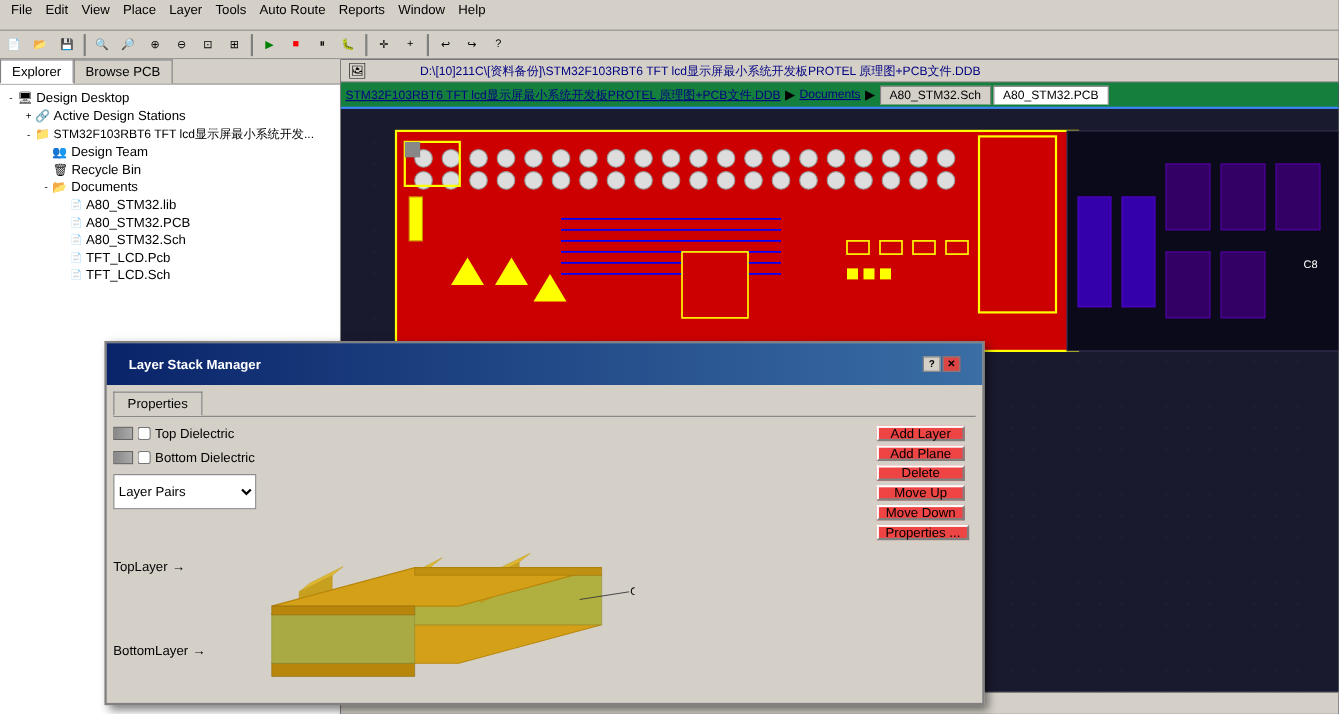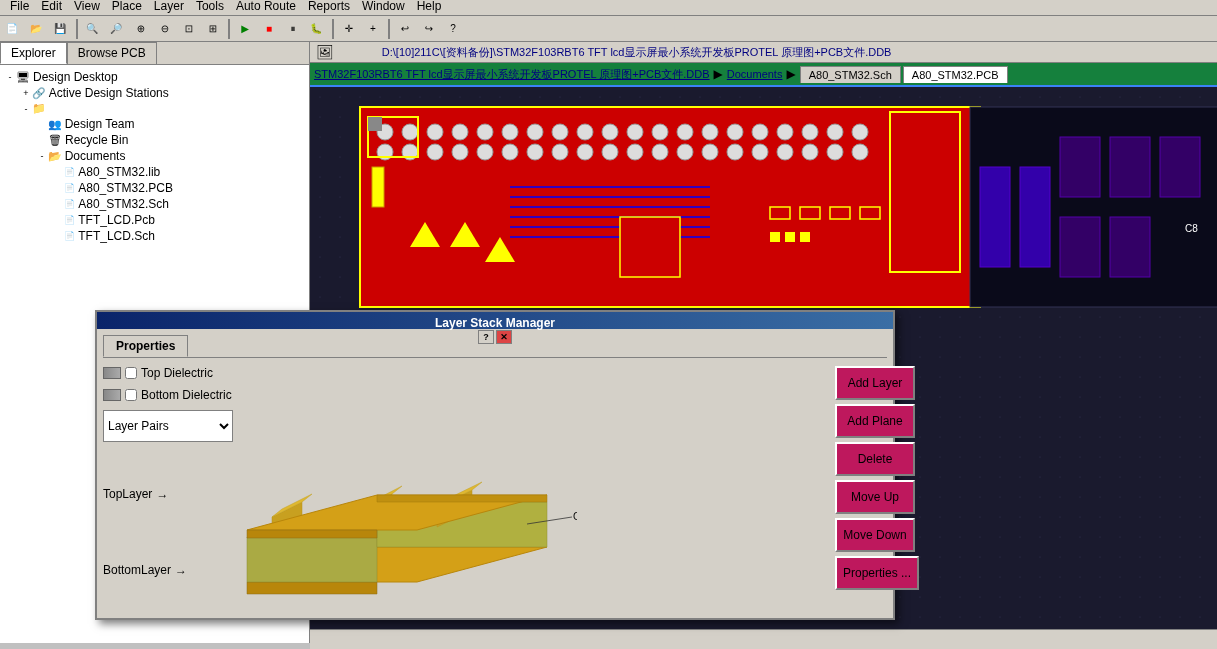--- a/index.html
+++ b/index.html
@@ -1,19 +1,19 @@
 <!DOCTYPE html>
 <html><head>
   <meta charset="utf-8">
   <style>
     * { box-sizing: border-box; margin: 0; padding: 0; }
     body { font-family: 'Segoe UI', Tahoma, Geneva, Verdana, sans-serif; font-size: 12px; background: #c0c0c0; width: 1217px; height: 649px; overflow: hidden; position: relative; }
 
     
-    .menu-bar { background: #d4d0c8; height: 16px; display: flex; align-items: flex-end; border-bottom: 1px solid #808080; padding: 0 4px; }
+    .menu-bar { background: #d4d0c8; height: 28px; display: flex; align-items: flex-start; border-bottom: 1px solid #808080; padding: 0 4px; }
     .menu-bar span { padding: 2px 6px; cursor: pointer; }
 
     
     .toolbar { background: #d4d0c8; height: 26px; display: flex; align-items: center; border-bottom: 1px solid #808080; padding: 0 2px; gap: 2px; }
     .toolbar-btn { width: 22px; height: 22px; background: #d4d0c8; border: 1px solid transparent; display: flex; align-items: center; justify-content: center; cursor: pointer; font-size: 10px; }
     .toolbar-sep { width: 2px; height: 20px; background: #808080; margin: 0 2px; }
 
     
     .main-layout { display: flex; height: calc(649px - 48px); justify-content: center; }
 
@@ -31,40 +31,40 @@
     .pcb-area { flex: 1; background: #1a1a2e; position: relative; overflow: hidden; }
     .pcb-header { background: #d4d0c8; border-bottom: 1px solid #808080; padding: 2px 6px; font-size: 11px; display: flex; align-items: center; gap: 4px; }
     .pcb-path { color: #000080; font-size: 11px; padding-left: 44px; }
     .pcb-tabs { background: #15803d; border-bottom: 2px solid #3b82f6; display: flex; align-items: center; padding: 0 4px; height: 24px; }
     .pcb-tab { padding: 2px 8px; border: 1px solid #808080; border-bottom: none; background: #d4d0c8; cursor: pointer; font-size: 11px; margin-right: 2px; }
     .pcb-tab.active { background: #ffffff; }
     .pcb-canvas { width: 100%; height: calc(100% - 46px); position: relative; overflow: hidden; }
 
     
     .dialog { position: absolute; top: 310px; left: 95px; width: 800px; background: #d4d0c8; border: 2px solid #808080; box-shadow: 4px 4px 8px rgba(0,0,0,0.5); z-index: 100; }
-    .dialog-title { background: linear-gradient(to right, #0a246a, #3a6ea5); color: white; padding: 4px 20px; display: flex; align-items: center; justify-content: space-between; font-size: 12px; font-weight: bold; height: 17px; flex-direction: column; }
+    .dialog-title { background: linear-gradient(to right, #0a246a, #3a6ea5); color: white; padding: 4px 20px; display: flex; align-items: center; justify-content: space-between; font-size: 12px; font-weight: bold; height: 38px; }
     .dialog-title-btns { display: flex; gap: 2px; }
     .dialog-title-btn { width: 16px; height: 14px; background: #d4d0c8; border: 1px solid #808080; display: flex; align-items: center; justify-content: center; cursor: pointer; font-size: 9px; color: #000; }
     .dialog-content { display: flex; flex-direction: column; padding: 6px; }
-    .dialog-tabs { display: flex; border-bottom: 1px solid #808080; margin-bottom: 8px; font-weight: bold; }
+    .dialog-tabs { display: flex; border-bottom: 1px solid #808080; margin-bottom: 8px; }
     .dialog-tab { padding: 3px 12px; border: 1px solid #808080; border-bottom: none; background: #d4d0c8; cursor: pointer; font-size: 12px; }
     .dialog-tab.active { background: #d4d0c8; border-bottom: 1px solid #d4d0c8; }
 
     .dialog-body { display: flex; gap: 8px; min-height: 200px; }
     .dialog-left { flex: 1; display: flex; flex-direction: column; gap: 6px; }
     .dialog-right { width: 90px; display: flex; flex-direction: column; gap: 4px; }
 
     .checkrow { display: flex; align-items: center; gap: 4px; margin-bottom: 2px; }
     .checkrow input[type=checkbox] { width: 12px; height: 12px; }
 
     .layer-dropdown { display: flex; align-items: center; gap: 6px; margin-bottom: 4px; }
     .layer-select { width: 130px; height: 32px; background: white; border: 1px solid #808080; font-size: 12px; }
 
     
-    .action-btn { width: 80px; height: 34px; background: #be185d; border: 2px solid; border-color: #ffffff #808080 #808080 #ffffff; display: flex; align-items: center; justify-content: center; cursor: pointer; font-size: 12px; margin-left: 38px; }
+    .action-btn { width: 80px; height: 14px; background: #ef4444; border: 2px solid; border-color: #ffffff #808080 #808080 #ffffff; display: flex; align-items: center; justify-content: center; cursor: pointer; font-size: 12px; }
 
     
     .layer-svg-container { width: 380px; height: 160px; position: relative; }
 
     .bottom-bar { position: absolute; bottom: 0; left: 310px; right: 0; height: 20px; background: #d4d0c8; border-top: 1px solid #808080; display: flex; align-items: center; padding: 0 4px; font-size: 11px; }
   </style>
 </head>
 <body>
 
 <div class="menu-bar">
@@ -120,20 +120,21 @@
         <span>Design Desktop</span>
       </div>
       <div class="tree-item" style="padding-left:16px;">
         <span class="expand-icon">+</span>
         <span class="tree-icon">🔗</span>
         <span>Active Design Stations</span>
       </div>
       <div class="tree-item" style="padding-left:16px;">
         <span class="expand-icon">-</span>
         <span class="tree-icon">📁</span>
+        <span style="font-size:11px;">STM32F103RBT6 TFT lcd显示屏最小系统开发...</span>
       </div>
       <div class="tree-item" style="padding-left:32px;">
         <span class="expand-icon">&nbsp;</span>
         <span class="tree-icon">👥</span>
         <span>Design Team</span>
       </div>
       <div class="tree-item" style="padding-left:32px;">
         <span class="expand-icon">&nbsp;</span>
         <span class="tree-icon">🗑</span>
         <span>Recycle Bin</span>

